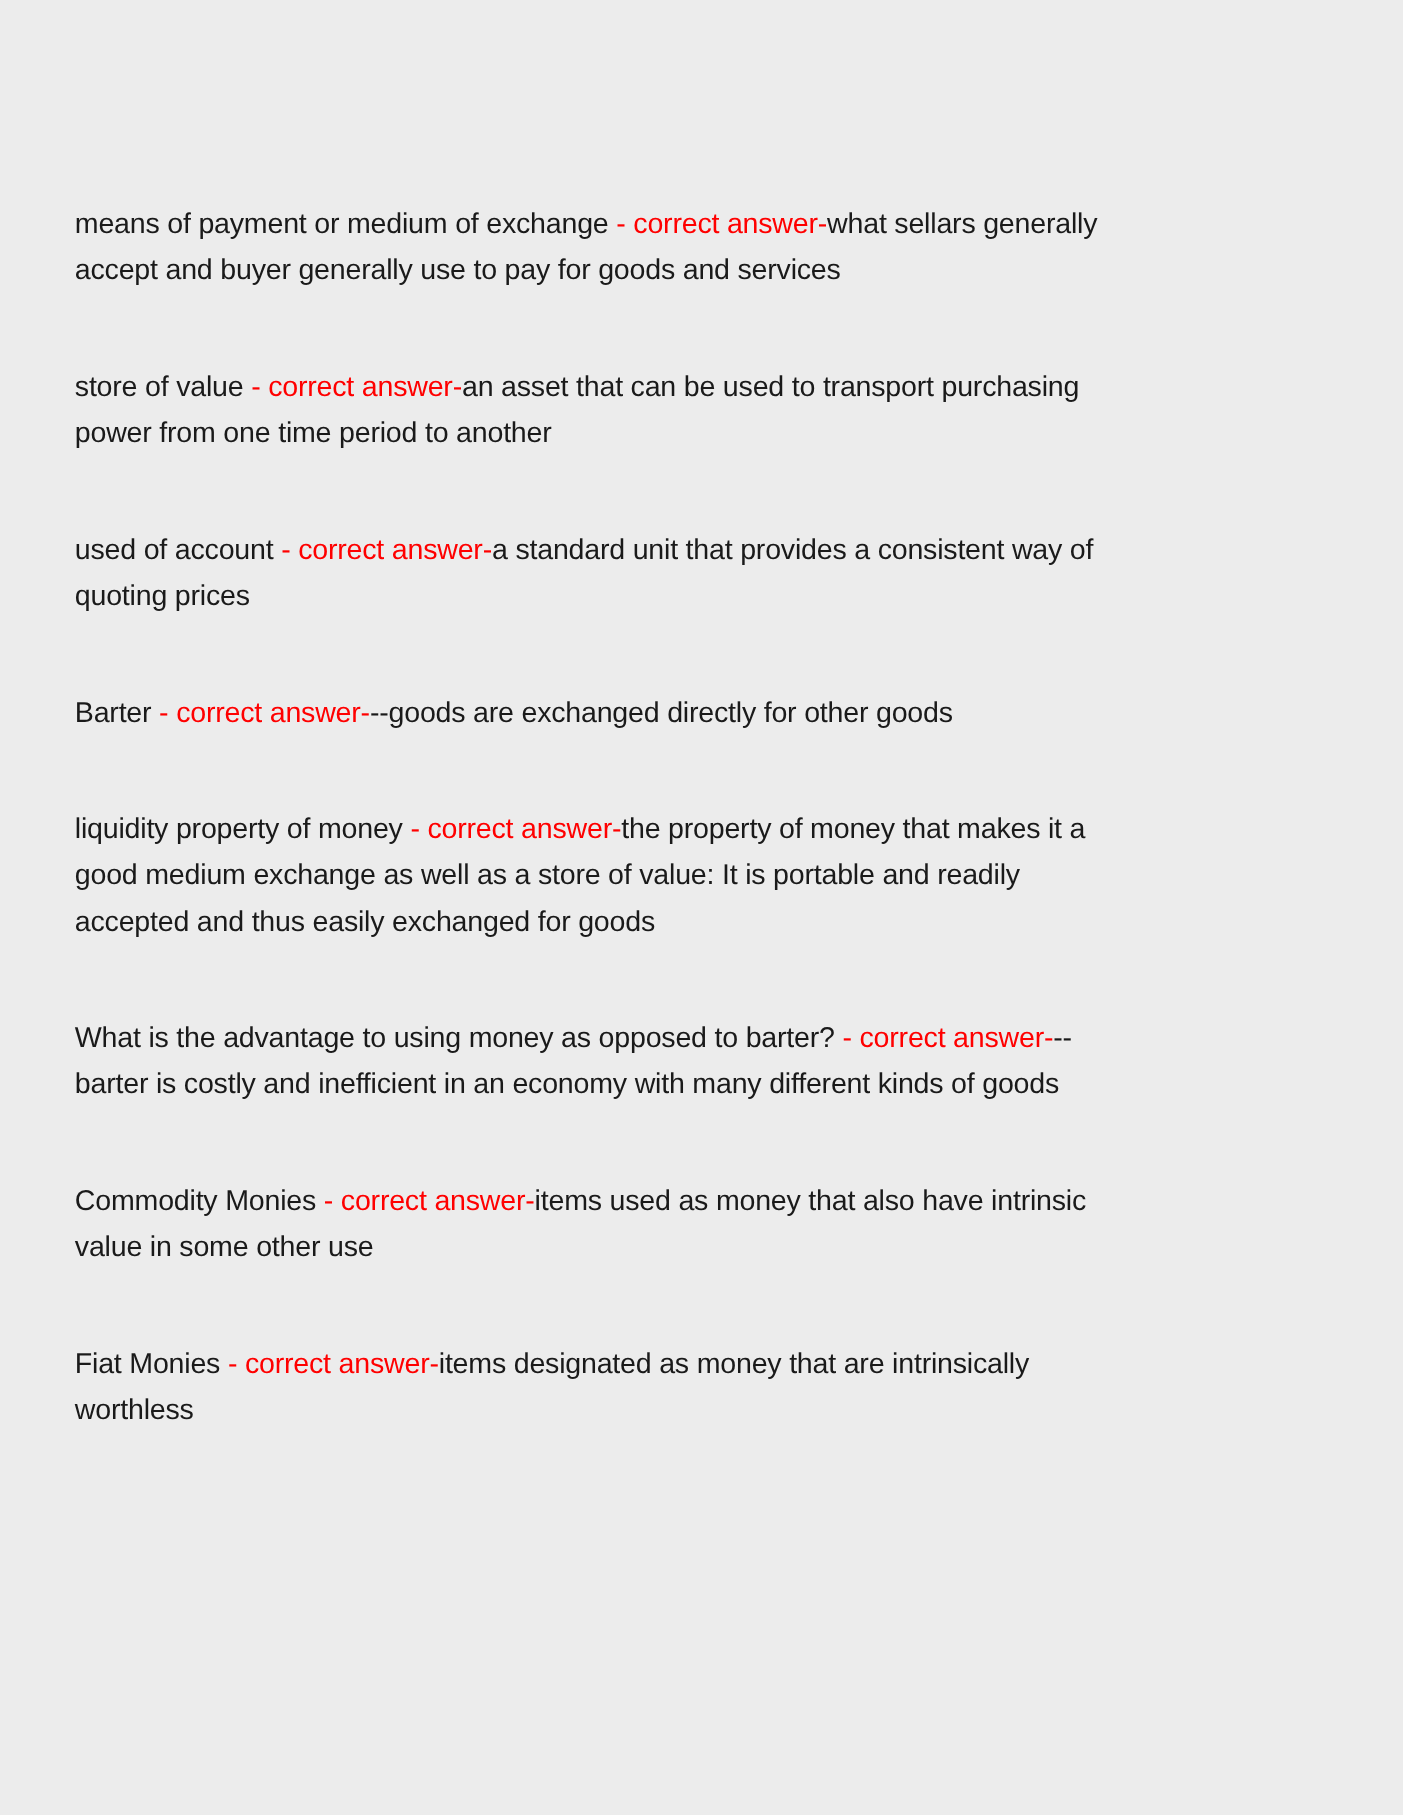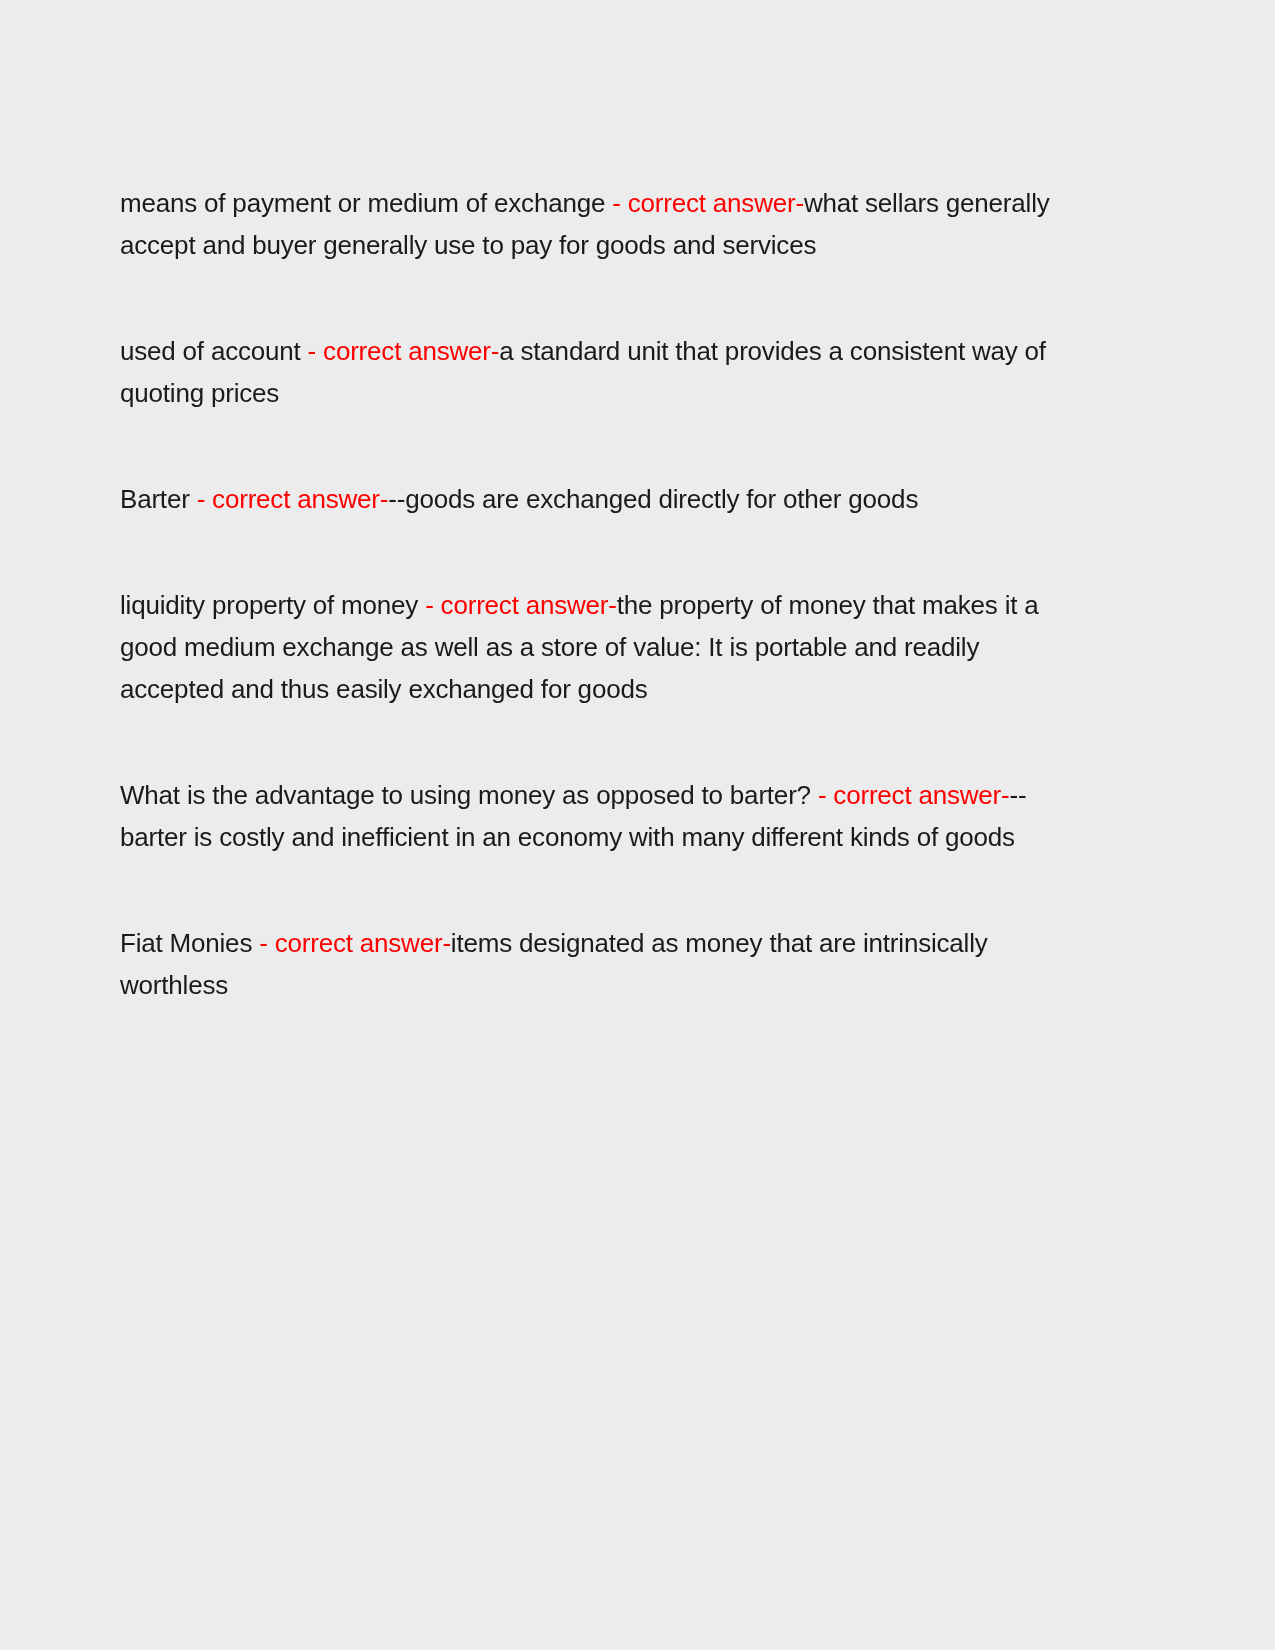--- a/index.html
+++ b/index.html
@@ -10,21 +10,21 @@
     width: 1275px;
     height: 1650px;
     overflow: hidden;
     background: var(--bg, #ececec);
     font-family: "Liberation Sans", sans-serif;
     color: var(--fg, #1a1a1a);
   }
   .page {
     box-sizing: content-box;
     width: 950px;
-    padding: 182px 0 0 120px;
+    padding: 182px 0 0 68px;
   }
   .card {
     font-size: 26px;
     line-height: 42px;
     letter-spacing: -0.2px;
     margin: 0 0 64px 0;
   }
   .card p {
     margin: 0;
   }
@@ -38,39 +38,47 @@
 </head>
 <body>
 
 <div class="page">
 
   <div class="card">
     <p><span>means of payment or medium of exchange</span> <span class="marker">- correct answer-</span><span>what sellars generally accept and buyer generally use to pay for goods and services</span></p>
 
   </div>
 
+  <div class="card">
+    <p><span>store of value</span> <span class="marker">- correct answer-</span><span>an asset that can be used to transport purchasing power from one time period to another</span></p>
+
+  </div>
 
   <div class="card">
     <p><span>used of account</span> <span class="marker">- correct answer-</span><span>a standard unit that provides a consistent way of quoting prices</span></p>
 
   </div>
 
   <div class="card">
     <p><span>Barter</span> <span class="marker">- correct answer-</span><span>--goods are exchanged directly for other goods</span></p>
 
   </div>
 
   <div class="card">
     <p><span>liquidity property of money</span> <span class="marker">- correct answer-</span><span>the property of money that makes it a good medium exchange as well as a store of value: It is portable and readily accepted and thus easily exchanged for goods</span></p>
 
   </div>
 
   <div class="card">
     <p><span>What is the advantage to using money as opposed to barter?</span> <span class="marker">- correct answer-</span><span>--barter is costly and inefficient in an economy with many different kinds of goods</span></p>
   </div>
 
+  <div class="card">
+    <p><span>Commodity Monies</span> <span class="marker">- correct answer-</span><span>items used as money that also have intrinsic value in some other use</span></p>
+
+  </div>
 
   <div class="card">
     <p><span>Fiat Monies</span> <span class="marker">- correct answer-</span><span>items designated as money that are intrinsically worthless</span></p>
 
   </div>
 
 </div>
 
 </body></html>

